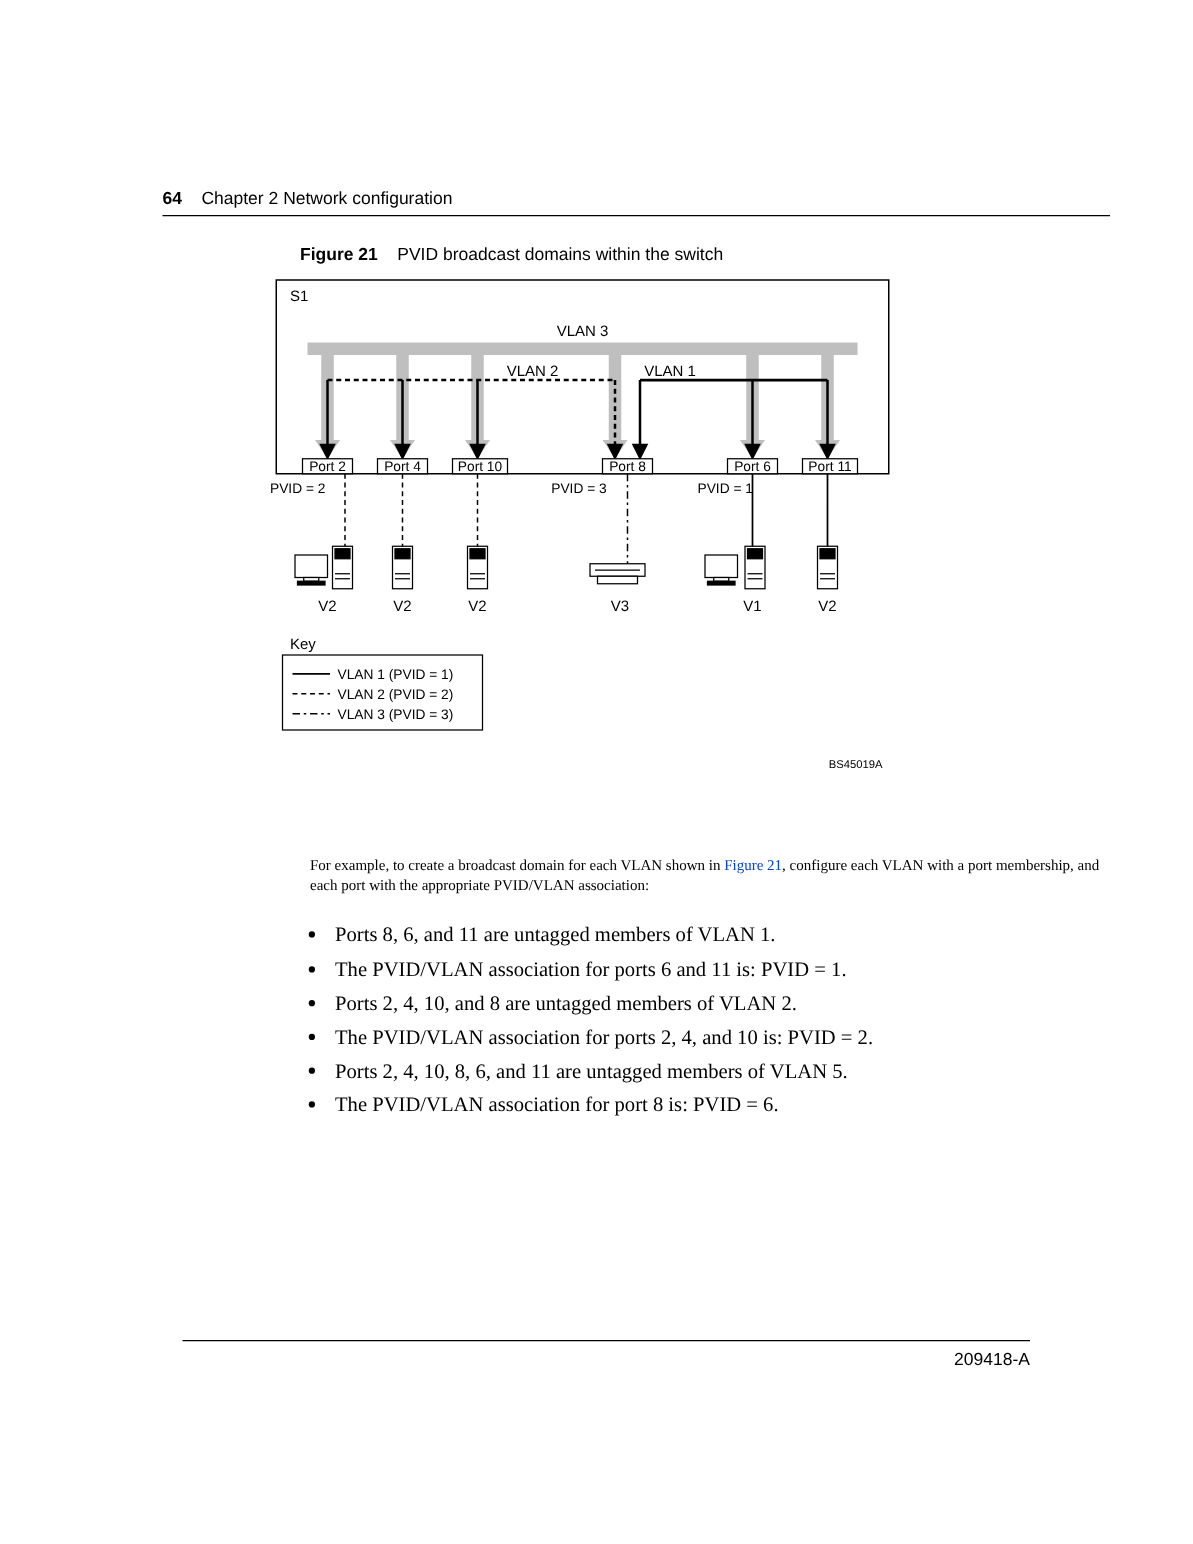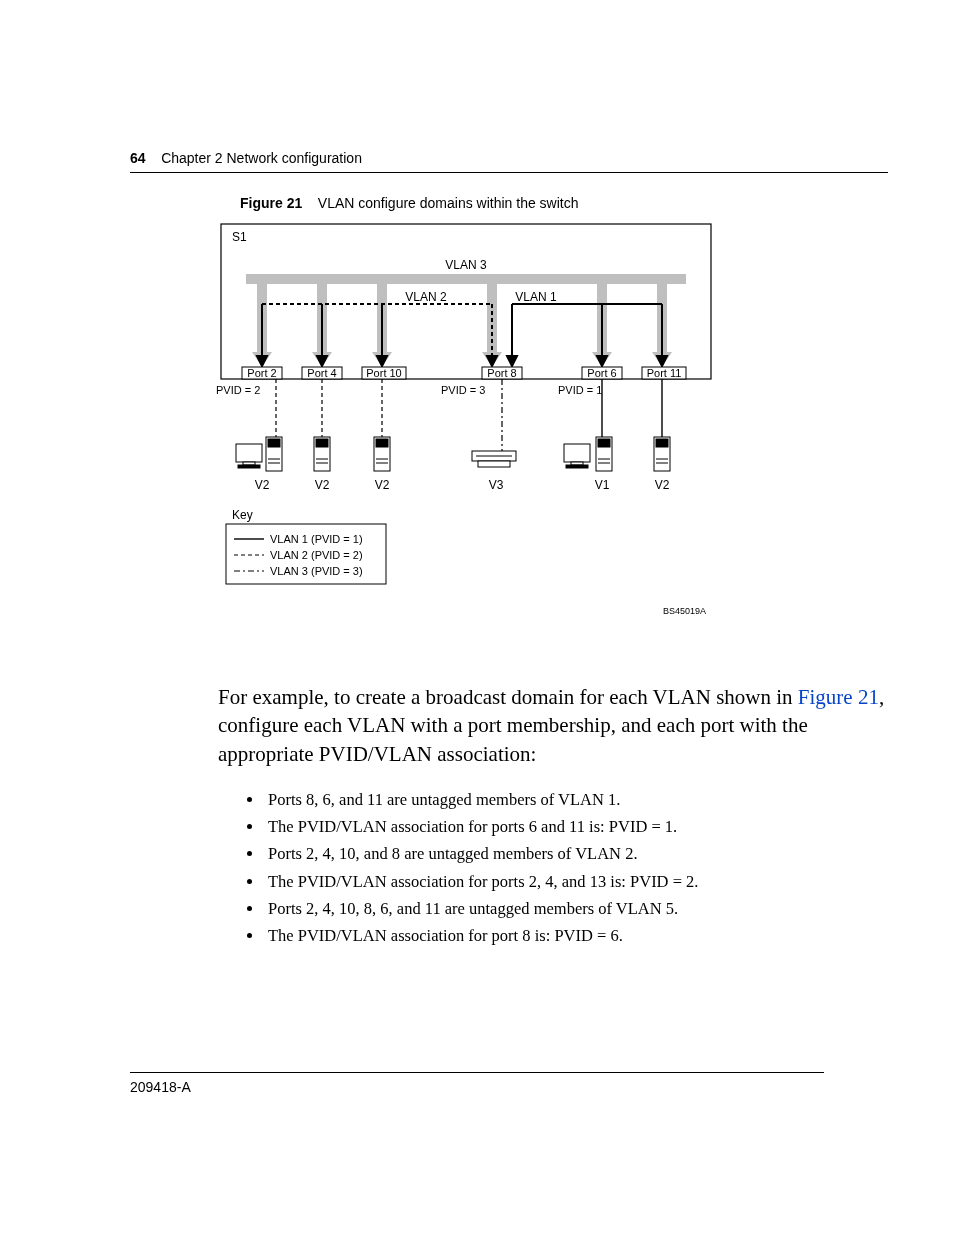--- a/index.html
+++ b/index.html
@@ -32,39 +32,40 @@
     margin-left: 110px;
     margin-bottom: 8px;
   }
   .figcap .fl { font-weight: bold; }
   .diagram {
     margin-left: 86px;
     width: 500px;
     margin-bottom: 50px;
   }
   .bodytext {
-    font-size: 21px;
+    font-size: 12px;
     line-height: 1.35;
-    margin-left: 88px;
+    margin-left: 118px;
     margin-bottom: 18px;
     font-family: Liberation Serif, serif;
   }
   .link { color: #0645c8; }
   ul.bullets {
     margin: 12px 0 18px 110px;
     padding-left: 24px;
     font-size: 16.5px;
     line-height: 1.65;
   }
   ul.bullets li { padding-left: 4px; }
   .footer {
     position: absolute;
-    left: 130px;
+    left: 146px;
     right: 130px;
     bottom: 140px;
+    text-align: right;
   }
   .footer-rule {
     border-top: 1.5px solid #000;
     margin-bottom: 6px;
   }
   .footer-text {
     font-family: Helvetica, Arial, sans-serif;
     font-size: 14px;
   }
   
@@ -75,21 +76,21 @@
 
 <div class="page">
 
   <div class="header">
     <span class="pn">64</span>
     &nbsp;&nbsp;&nbsp;<span>Chapter 2  Network configuration</span>
   </div>
 
   <div class="figcap">
     <span class="fl">Figure 21</span>
-    &nbsp;&nbsp;&nbsp;<span>VLAN configure domains within the switch</span>
+    &nbsp;&nbsp;&nbsp;<span>PVID broadcast domains within the switch</span>
   </div>
 
   <div class="diagram">
     <svg viewBox="0 0 500 410" width="500" height="410">
 
       <rect x="5" y="5" width="490" height="155" fill="none" stroke="#000" stroke-width="1.2"></rect>
       <text x="16" y="22" font-size="12">S1</text>
 
       <rect x="30" y="55" width="440" height="10" fill="#bfbfbf"></rect>
       <text x="250" y="50" font-size="12" text-anchor="middle">VLAN 3</text>
@@ -229,21 +230,21 @@
   </div>
 
   <p class="bodytext">
     <span>For example, to create a broadcast domain for each VLAN shown in </span><span class="link">Figure 21</span><span>, configure each VLAN with a port membership, and each port with the appropriate PVID/VLAN association:</span>
   </p>
 
   <ul class="bullets">
     <li>Ports 8, 6, and 11 are untagged members of VLAN 1.</li>
     <li>The PVID/VLAN association for ports 6 and 11 is: PVID = 1.</li>
     <li>Ports 2, 4, 10, and 8 are untagged members of VLAN 2.</li>
-    <li>The PVID/VLAN association for ports 2, 4, and 13 is: PVID = 2.</li>
+    <li>The PVID/VLAN association for ports 2, 4, and 10 is: PVID = 2.</li>
     <li>Ports 2, 4, 10, 8, 6, and 11 are untagged members of VLAN 5.</li>
     <li>The PVID/VLAN association for port 8 is: PVID = 6.</li>
   </ul>
 
 
   <div class="footer">
     <div class="footer-rule"></div>
     <div class="footer-text">209418-A</div>
   </div>
 

